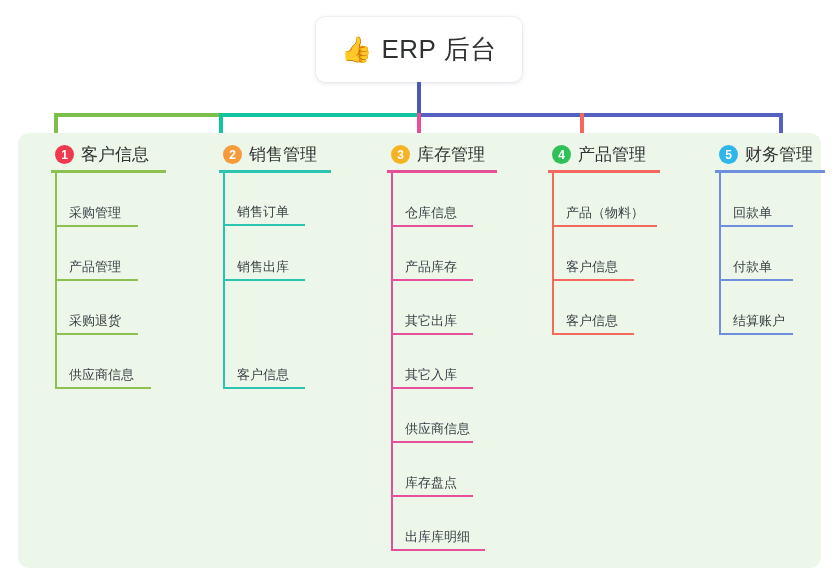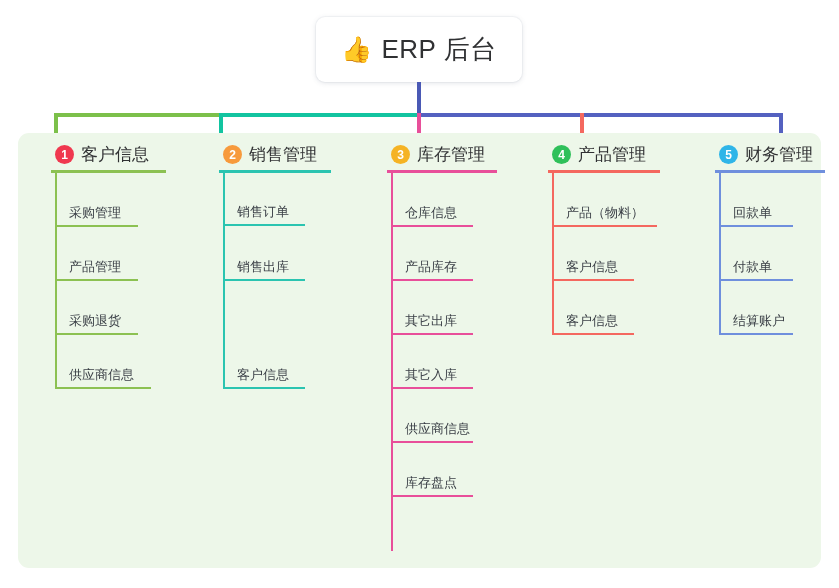--- a/index.html
+++ b/index.html
@@ -163,20 +163,24 @@
             <div class="leaf-rule" style="width: 82px; background: rgb(232, 79, 154);"></div>
           </div>
           <div class="leaf" style="top: 256px; left: 4px; width: 82px; height: 54px;">
             <span class="leaf-label">供应商信息</span>
             <div class="leaf-rule" style="width: 82px; background: rgb(232, 79, 154);"></div>
           </div>
           <div class="leaf" style="top: 310px; left: 4px; width: 82px; height: 54px;">
             <span class="leaf-label">库存盘点</span>
             <div class="leaf-rule" style="width: 82px; background: rgb(232, 79, 154);"></div>
           </div>
+          <div class="leaf" style="top: 364px; left: 4px; width: 94px; height: 54px;">
+            <span class="leaf-label">出库库明细</span>
+            <div class="leaf-rule" style="width: 94px; background: rgb(232, 79, 154);"></div>
+          </div>
         </div>
         <div class="col" style="left: 530px; width: 152px; height: 435px;">
           <div class="col-head" style="top: 10px; left: 4px;">
             <span class="badge" style="background: rgb(47, 192, 90);">4</span>
             <span class="col-title">产品管理</span>
           </div>
           <div class="head-rule" style="top: 37px; left: 0px; width: 112px; background: rgb(244, 104, 95);"></div>
           <div class="spine" style="top: 40px; left: 4px; height: 162px; background: rgb(244, 104, 95);"></div>
           <div class="leaf" style="top: 40px; left: 4px; width: 105px; height: 54px;">
             <span class="leaf-label">产品（物料）</span>

